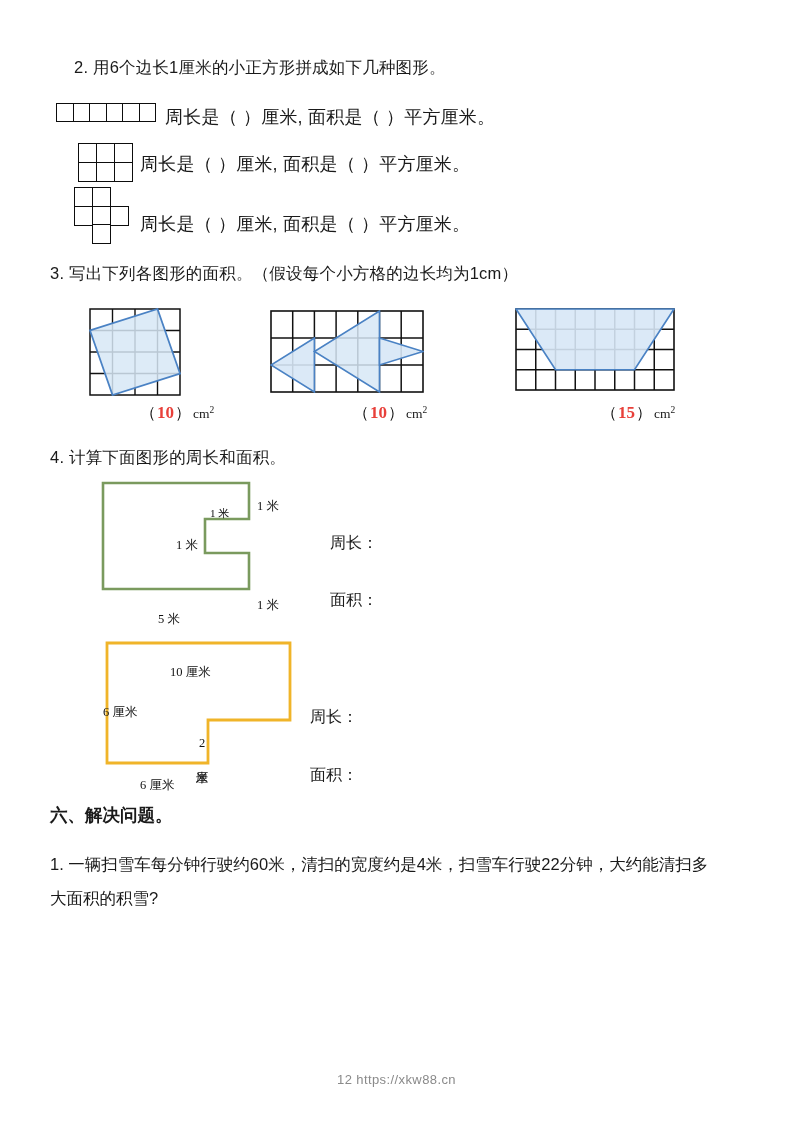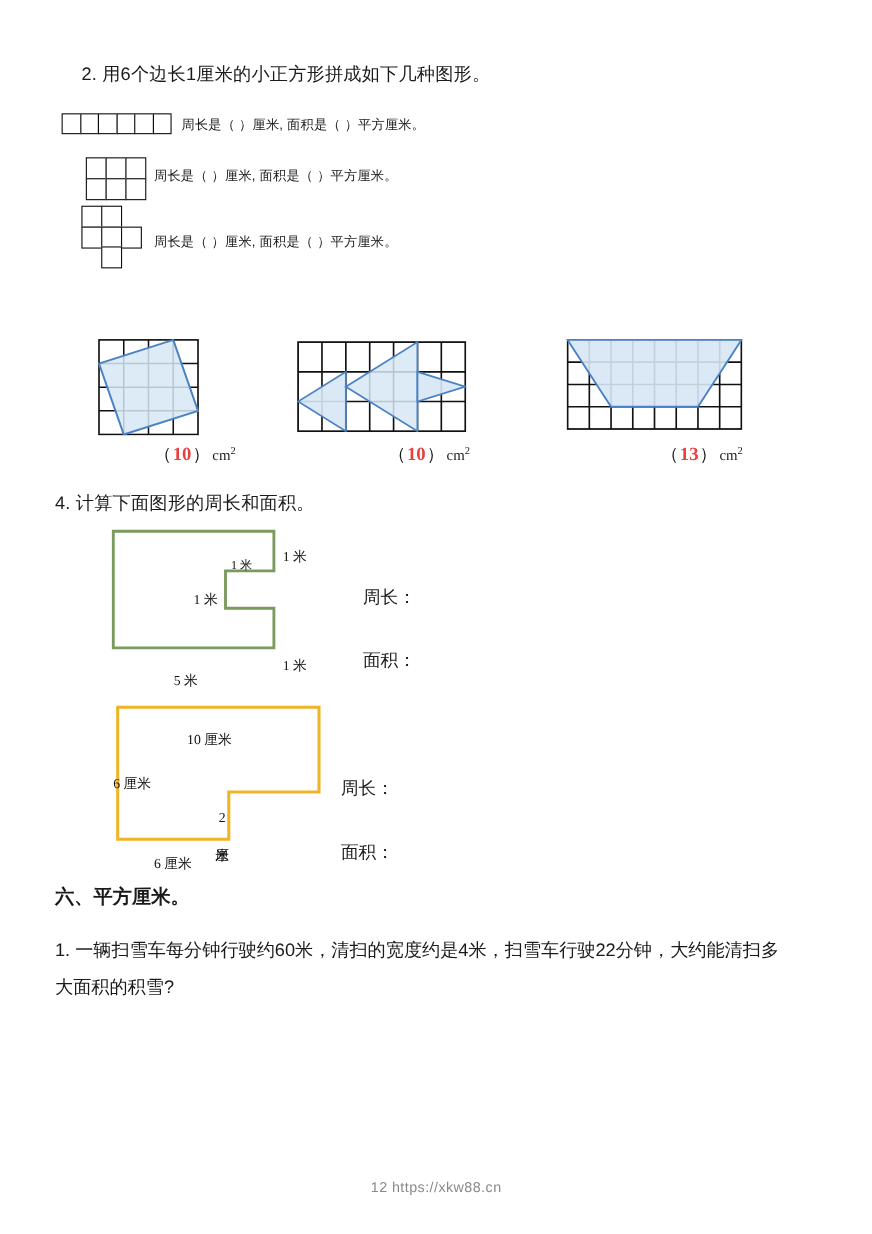--- a/index.html
+++ b/index.html
@@ -18,21 +18,21 @@
   .page {
     position: absolute;
     left: 0; top: 0;
     width: 793px;
     height: 1122px;
   }
 
   
   .q-line {
     position: absolute;
-    font-size: 12px;
+    font-size: 18px;
     line-height: 1.4;
     white-space: nowrap;
     letter-spacing: 0.2px;
   }
   .q-head {
     position: absolute;
     font-size: 16.5px;
     white-space: nowrap;
     letter-spacing: 0.2px;
   }
@@ -149,20 +149,21 @@
   <div class="sq-fig" style="left:74px; top:187px; width:58px; height:58px;">
     <div class="cell" style="left:0px;   top:0px;    width:19px; height:20px;"></div>
     <div class="cell" style="left:18px;  top:0px;    width:19px; height:20px;"></div>
     <div class="cell" style="left:0px;   top:18.5px; width:19px; height:20px;"></div>
     <div class="cell" style="left:18px;  top:18.5px; width:19px; height:20px;"></div>
     <div class="cell" style="left:36px;  top:18.5px; width:19px; height:20px;"></div>
     <div class="cell" style="left:18px;  top:37px;   width:19px; height:20px;"></div>
   </div>
   <div class="q-line" style="left:140px; top:212px;">周长是（        ）厘米, 面积是（        ）平方厘米。</div>
 
+  <div class="q-head" style="left:50px; top:263px;">3. 写出下列各图形的面积。（假设每个小方格的边长均为1cm）</div>
 
   <div class="grid-fig" style="left:89px; top:308px;">
     <svg width="92" height="88" viewBox="0 0 92 88">
       <g stroke="#111111" stroke-width="1.5" fill="#ffffff">
         <rect x="1" y="1" width="90" height="86"></rect>
       </g>
       <g stroke="#111111" stroke-width="1.4">
         <line x1="23.5" y1="1" x2="23.5" y2="87"></line>
         <line x1="46" y1="1" x2="46" y2="87"></line>
         <line x1="68.5" y1="1" x2="68.5" y2="87"></line>
@@ -211,21 +212,21 @@
         <line x1="119.5" y1="1" x2="119.5" y2="82"></line>
         <line x1="139.25" y1="1" x2="139.25" y2="82"></line>
         <line x1="1" y1="21.25" x2="159" y2="21.25"></line>
         <line x1="1" y1="41.5" x2="159" y2="41.5"></line>
         <line x1="1" y1="61.75" x2="159" y2="61.75"></line>
       </g>
       <polygon points="1,1 159,1 119.5,61.75 40.5,61.75" fill="#d7e7f6" fill-opacity="0.9" stroke="#4a82c4" stroke-width="1.7"></polygon>
     </svg>
   </div>
   <div class="ans" style="left:553px; top:403px;">
-    <span>（</span><span class="num">13</span><span>）</span><span class="unit"><span>cm</span><sup>2</sup></span>
+    <span>（</span><span class="num">15</span><span>）</span><span class="unit"><span>cm</span><sup>2</sup></span>
   </div>
 
   <div class="q-head" style="left:50px; top:447px;text-align:center;">4. 计算下面图形的周长和面积。</div>
 
   <div class="shape-wrap" style="left:100px; top:480px;">
     <svg width="152" height="112" viewBox="0 0 152 112">
       <path d="M 3,3 L 149,3 L 149,39 L 105,39 L 105,73 L 149,73 L 149,109 L 3,109 Z" fill="none" stroke="#7a9a5e" stroke-width="2.6" stroke-linejoin="miter"></path>
     </svg>
   </div>
   <div class="dim" style="left:257px; top:484px;">1 米</div>
@@ -243,19 +244,19 @@
     </svg>
   </div>
   <div class="dim" style="left:170px; top:650px;">10 厘米</div>
   <div class="dim" style="left:103px; top:690px;">6 厘米</div>
   <div class="dim vert" style="left:193px; top:722px;">2 厘米</div>
   <div class="dim" style="left:140px; top:763px;">6 厘米</div>
 
   <div class="label-pa" style="left:310px; top:707px;">周长：</div>
   <div class="label-pa" style="left:310px; top:765px;">面积：</div>
 
-  <div class="section-head" style="left:50px; top:803px;">六、平方厘米。</div>
+  <div class="section-head" style="left:50px; top:803px;">六、解决问题。</div>
 
   <div class="para" style="left:50px; top:848px;">1. 一辆扫雪车每分钟行驶约60米，清扫的宽度约是4米，扫雪车行驶22分钟，大约能清扫多大面积的积雪?</div>
 
   <div class="footer" style="top:1072px;">12 https://xkw88.cn</div>
 
 </div>
 
 </body></html>

